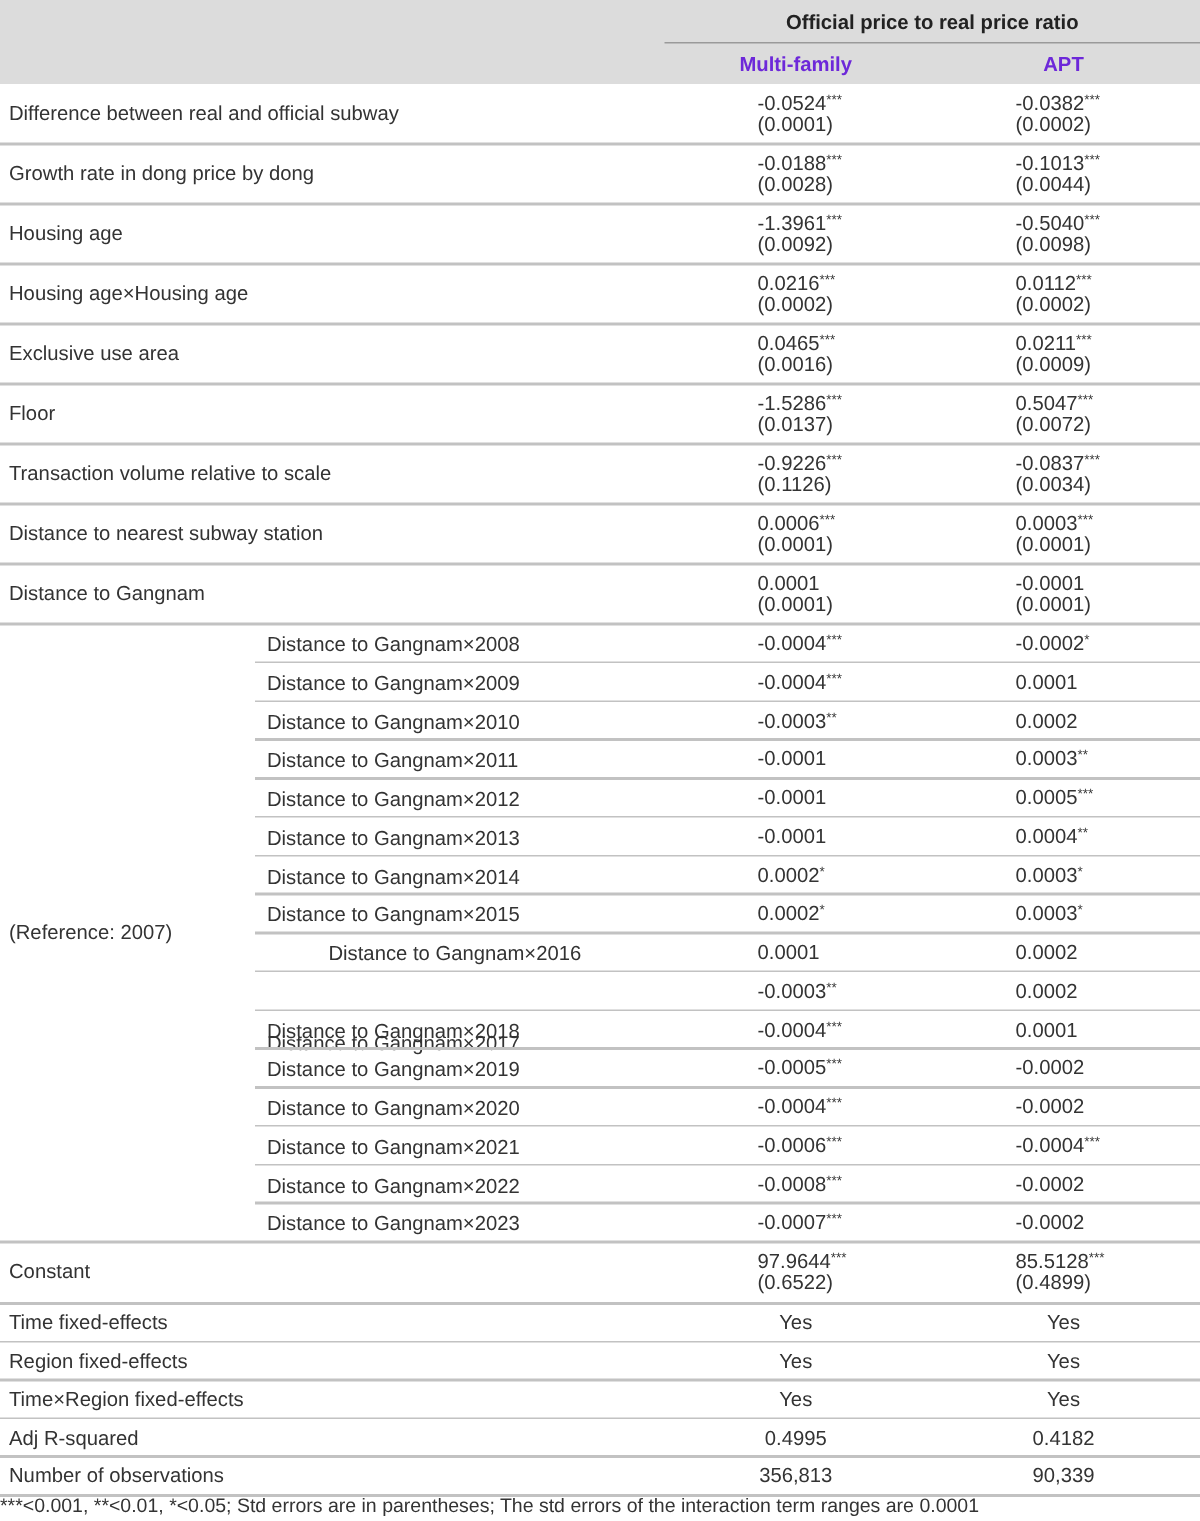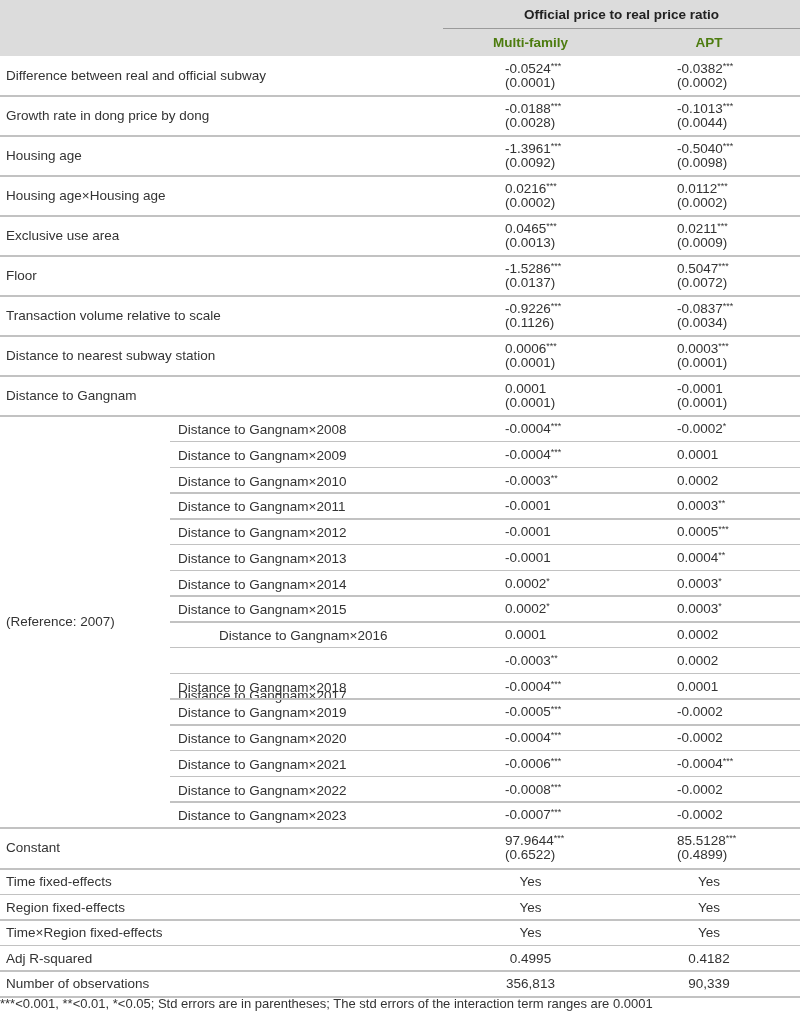--- a/index.html
+++ b/index.html
@@ -2,21 +2,21 @@
 <html><head>
 <meta charset="utf-8">
 <style>
   html, body { margin:0; padding:0; background:#ffffff; }
   body { width:800px; height:1014px; position:relative; overflow:hidden;
          font-family:"Liberation Sans", sans-serif; color:#333333; font-size:13.5px; }
   .hdr { position:absolute; left:0; top:0; width:800px; height:56px; background:#dcdcdc; }
   .hdr-title { position:absolute; left:443px; width:357px; top:4px; height:22px; text-align:center;
                font-weight:bold; color:#222; font-size:13.5px; line-height:22px; }
   .hdr-line { position:absolute; left:443px; width:357px; top:28px; height:1px; background:#9a9a9a; }
-  .hdr-col { position:absolute; top:31px; height:24px; line-height:24px; font-weight:bold; color:#4d7c0f; text-align:center; }
+  .hdr-col { position:absolute; top:31px; height:24px; line-height:24px; font-weight:bold; color:#6d28d9; text-align:center; }
   .hdr-c1 { left:443px; width:175px; }
   .hdr-c2 { left:618px; width:182px; }
   .line { position:absolute; height:1.5px; background:#c2c2c2; }
   .lbl { position:absolute; left:6px; white-space:nowrap; }
   .sub-lbl { position:absolute; left:178px; white-space:nowrap; }
   .v1 { position:absolute; left:505px; white-space:nowrap; line-height:14px; }
   .v2 { position:absolute; left:677px; white-space:nowrap; line-height:14px; }
   .ctr1 { position:absolute; left:443px; width:175px; text-align:center; }
   .ctr2 { position:absolute; left:618px; width:182px; text-align:center; }
   .ref { position:absolute; left:6px; top:611px; }
@@ -53,21 +53,21 @@
     <div class="v2" style="top:156px;">(0.0098)</div>
     <div class="line" style="top:175px;left:0px;width:800px;"></div>
     <div class="lbl" style="top:188px;">Housing age×Housing age</div>
     <div class="v1" style="top:182px;">0.0216<sup>***</sup></div>
     <div class="v1" style="top:196px;">(0.0002)</div>
     <div class="v2" style="top:182px;">0.0112<sup>***</sup></div>
     <div class="v2" style="top:196px;">(0.0002)</div>
     <div class="line" style="top:215px;left:0px;width:800px;"></div>
     <div class="lbl" style="top:228px;">Exclusive use area</div>
     <div class="v1" style="top:222px;">0.0465<sup>***</sup></div>
-    <div class="v1" style="top:236px;">(0.0013)</div>
+    <div class="v1" style="top:236px;">(0.0016)</div>
     <div class="v2" style="top:222px;">0.0211<sup>***</sup></div>
     <div class="v2" style="top:236px;">(0.0009)</div>
     <div class="line" style="top:255px;left:0px;width:800px;"></div>
     <div class="lbl" style="top:268px;">Floor</div>
     <div class="v1" style="top:262px;">-1.5286<sup>***</sup></div>
     <div class="v1" style="top:276px;">(0.0137)</div>
     <div class="v2" style="top:262px;">0.5047<sup>***</sup></div>
     <div class="v2" style="top:276px;">(0.0072)</div>
     <div class="line" style="top:295px;left:0px;width:800px;"></div>
     <div class="lbl" style="top:308px;">Transaction volume relative to scale</div>

